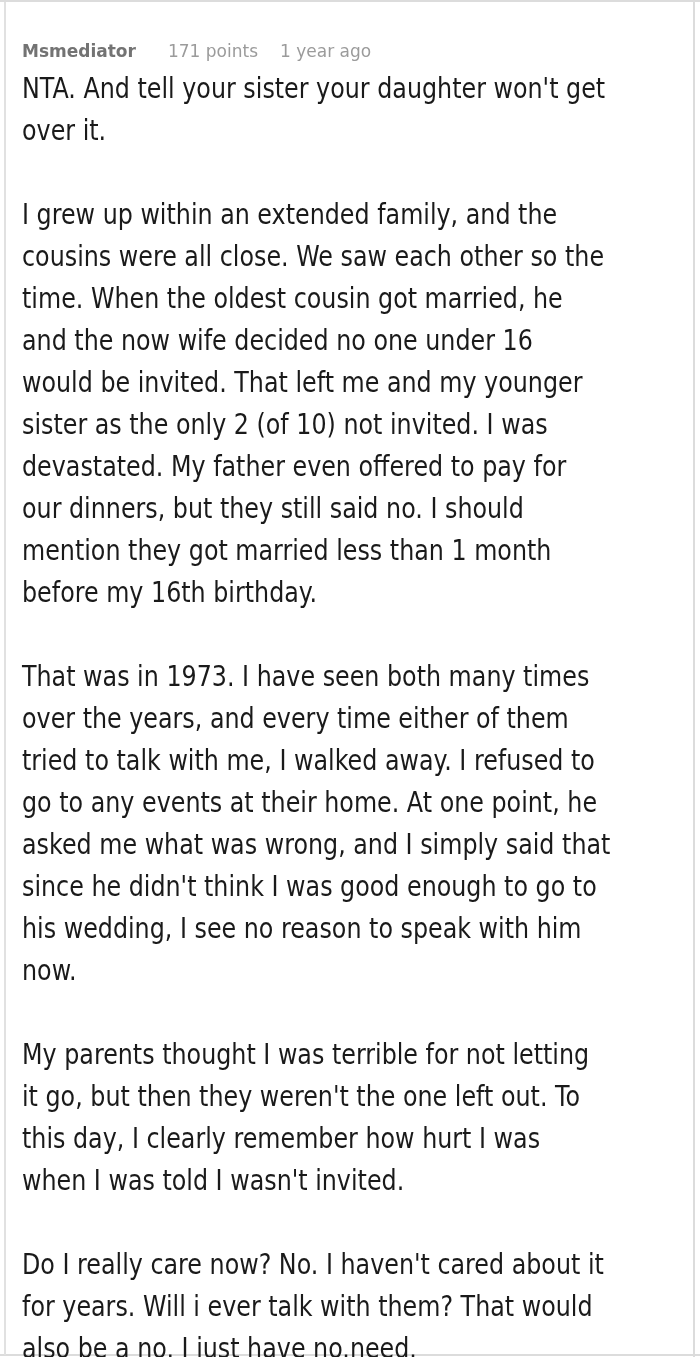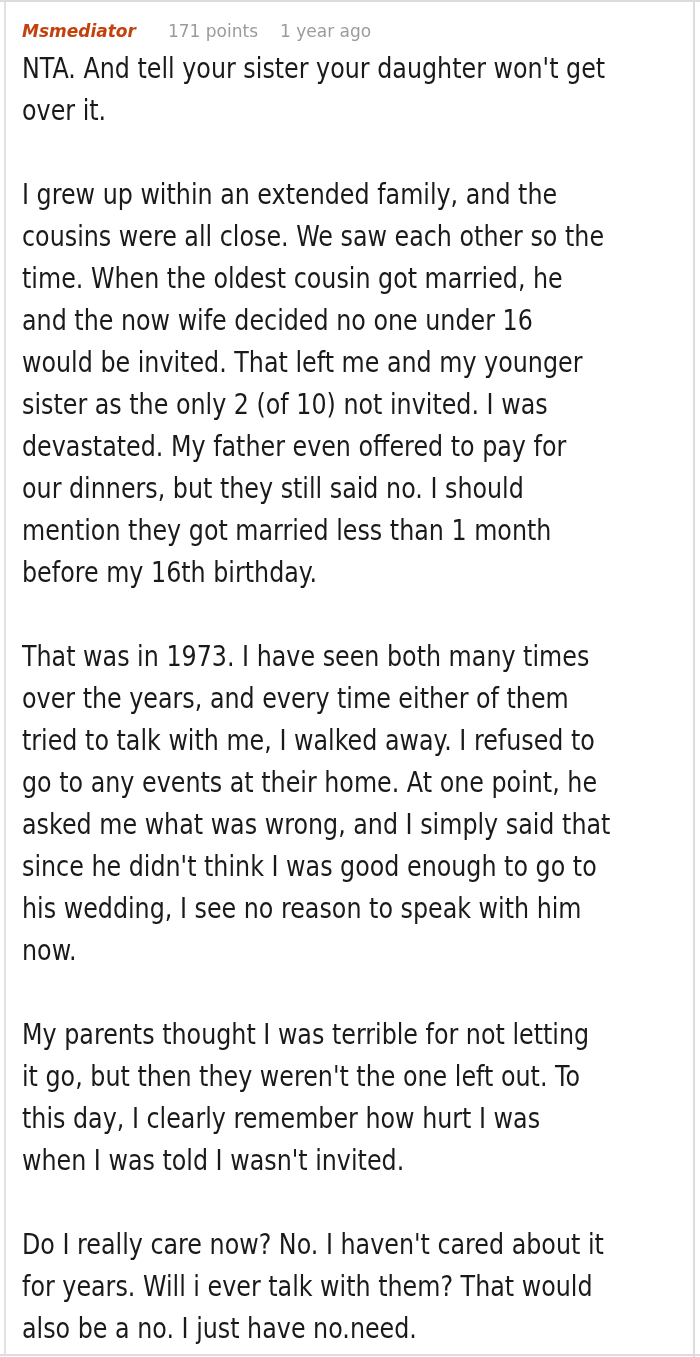--- a/index.html
+++ b/index.html
@@ -38,25 +38,24 @@
   }
   .comment-header {
     display: flex;
     align-items: baseline;
     font-size: 17px;
     line-height: 21px;
     white-space: nowrap;
   }
   .author {
     font-weight: bold;
-    color: #c2410c;
+    color: #737373;
     cursor: pointer;
-    font-style: italic;
   }
-  .meta-points { color: #9b9b9b; margin-left: 32px; }
+  .meta-points { color: #9b9b9b; margin-left: 32px; margin-top: 20px; }
   .meta-age    { color: #9b9b9b; margin-left: 22px; text-align: right; }
   .comment-body {
     margin-top: 6px;
     width: 756px;               
     transform: scaleX(0.85);
     transform-origin: 0 0;
   }
   .comment-body p {
     margin: 0 0 42px 0;
     font-size: 28px;

